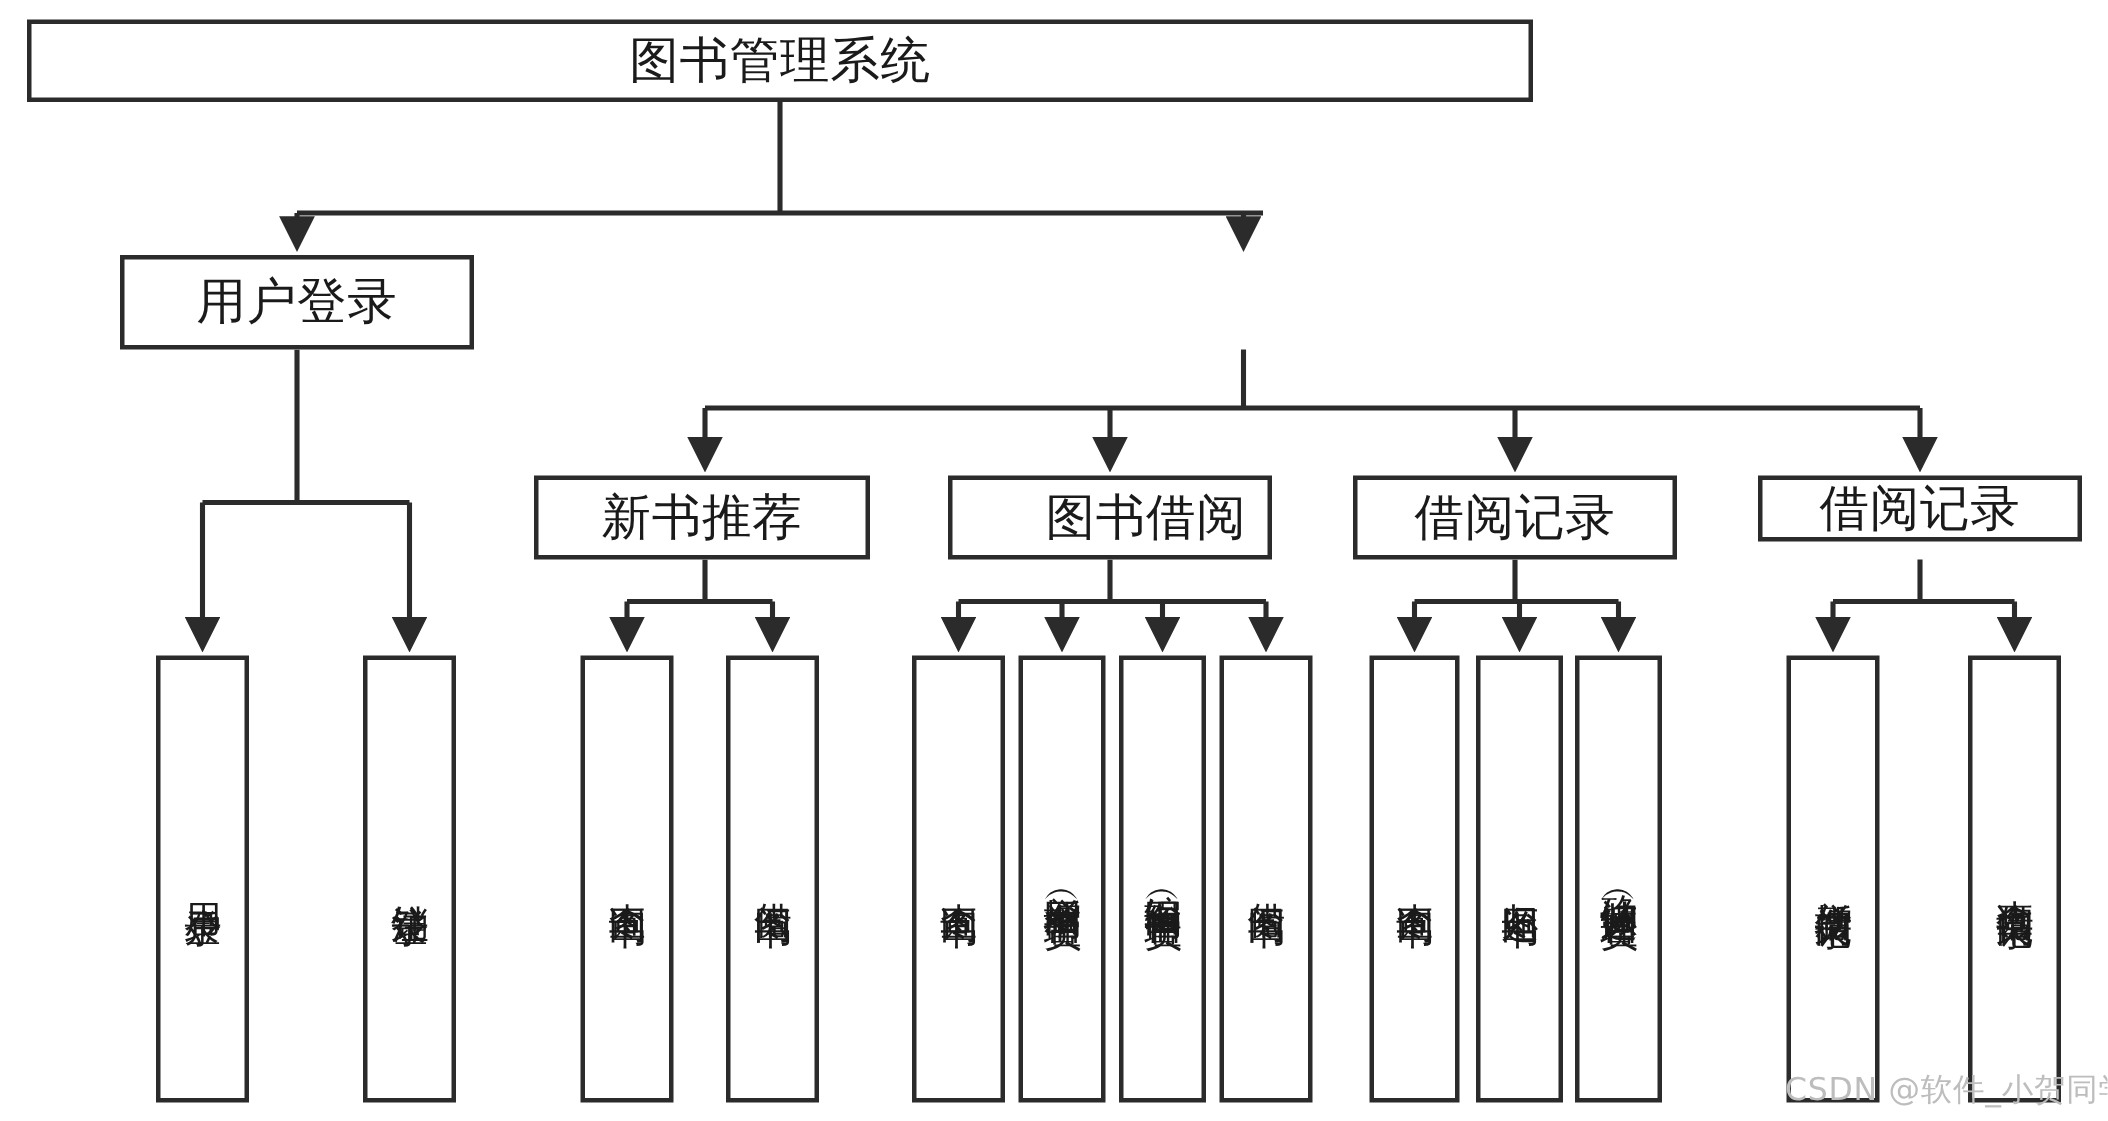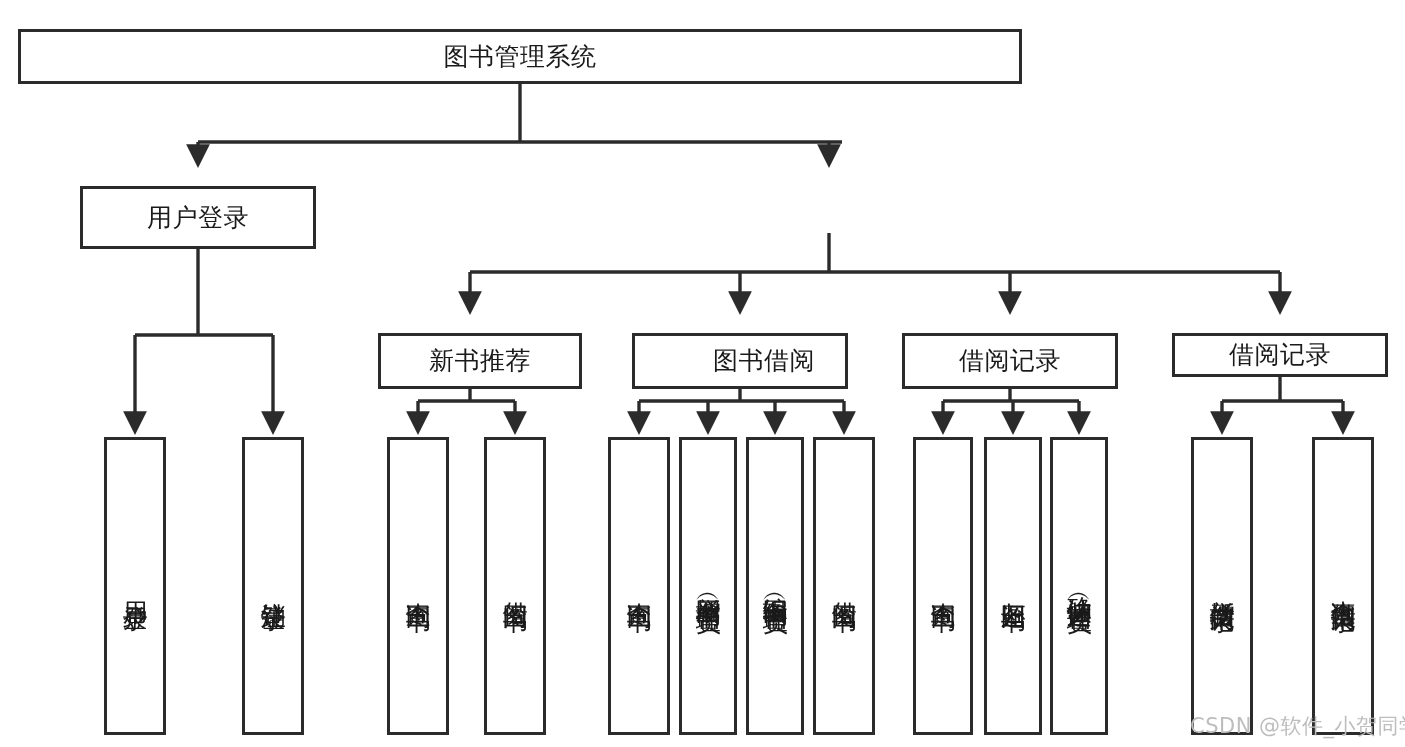--- a/index.html
+++ b/index.html
@@ -31,23 +31,22 @@
     box-sizing: border-box;
     border: 3px solid #2b2b2b;
     background: #ffffff;
     display: flex;
     align-items: center;
     justify-content: center;
     color: #1a1a1a;
     line-height: 1.18;
   }
   .node.horiz {
-    font-size: 25px;
+    font-size: 33px;
     letter-spacing: 0.5px;
-    margin-top: 16px;
   }
   .node.vert {
     writing-mode: vertical-rl;
     text-orientation: upright;
     font-size: 25px;
     letter-spacing: 2px;
     padding: 4px 0;
   }
   .node.vert .vtext {
     writing-mode: vertical-rl;
@@ -135,21 +134,21 @@
   </svg>
 
   <div class="node horiz" style="left:18px; top:13px; width:1004px; height:55px;">
     <span>图书管理系统</span>
   </div>
 
   <div class="node horiz" style="left:80px; top:170px; width:236px; height:63px;">
     <span>用户登录</span>
   </div>
 
-  <div class="node horiz" style="left:378px; top:317px; width:204px; height:56px;">
+  <div class="node horiz" style="left:356px; top:317px; width:224px; height:56px;">
     <span>新书推荐</span>
   </div>
   <div class="node horiz" style="left:632px; top:317px; width:216px; height:56px;padding-left:48px;">
     <span>图书借阅</span>
   </div>
   <div class="node horiz" style="left:902px; top:317px; width:216px; height:56px;">
     <span>借阅记录</span>
   </div>
   <div class="node horiz" style="left:1172px; top:317px; width:216px; height:44px;">
     <span>借阅记录</span>

